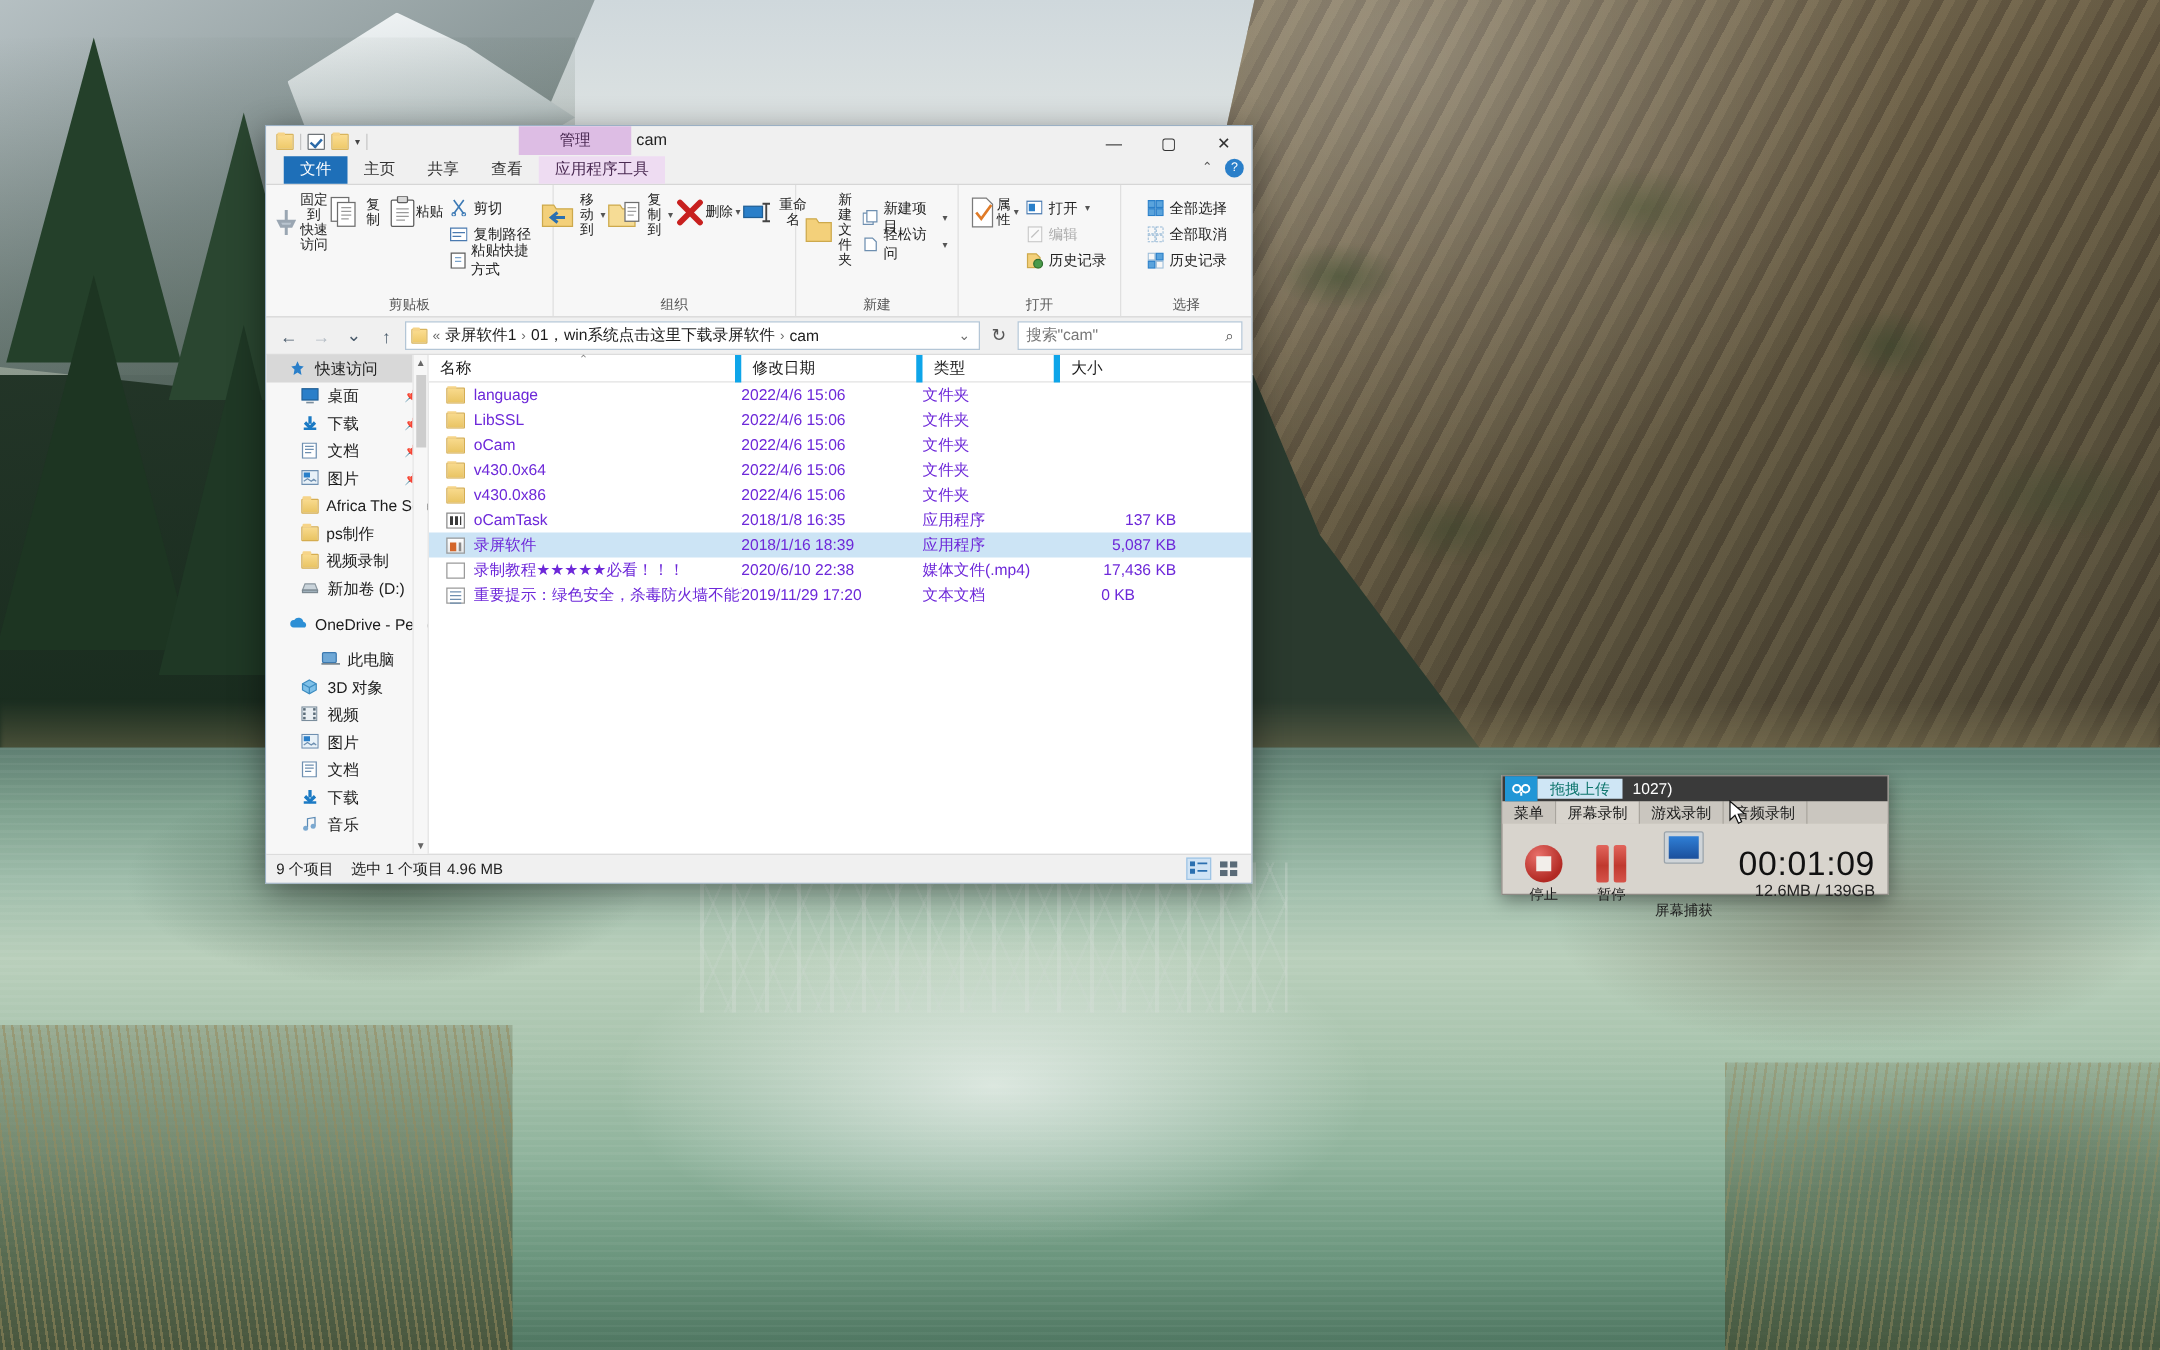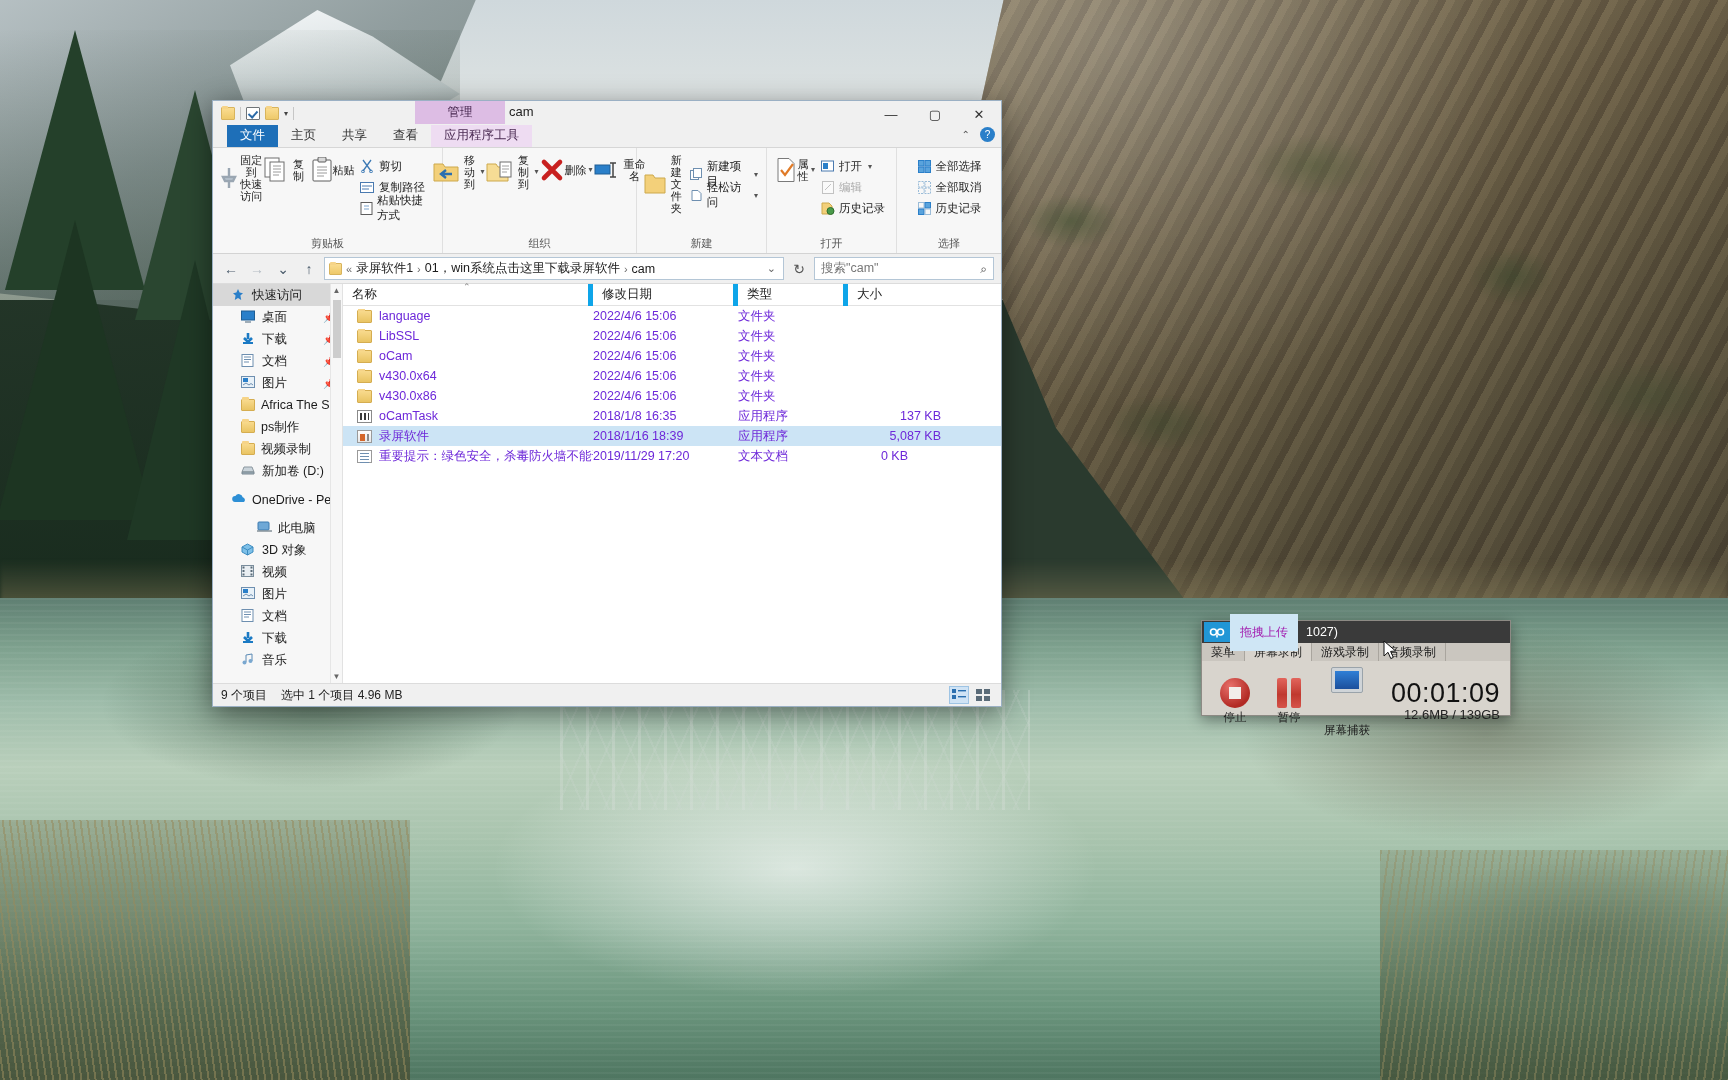--- a/index.html
+++ b/index.html
@@ -283,21 +283,21 @@
     display:flex; flex-direction:column;
   }
   .ocam-title {
     height:22px; background:#3a3a3a; display:flex; align-items:center;
     gap:0px; padding-left:2px; position:relative;
   }
   .ocam-logo {
     width:26px; height:20px; background:#2196d6; display:flex; align-items:center; justify-content:center;
   }
   .ocam-up {
-    height:37px; background:#cfe6f5; color:#a21caf; font-size:12px;
+    height:16px; background:#cfe6f5; color:#0f766e; font-size:12px;
     display:flex; align-items:center; padding:0 10px;
   }
   .ocam-count { color:#fff; font-size:12.5px; padding-left:8px; }
   .ocam-tabs { height:20px; display:flex; background:#cac6bf; font-size:12px; }
   .ocam-tab {
     padding:1px 9px 0; color:#1b1b1b; display:flex; align-items:center;
     border-right:1px solid #a9a59e;
   }
   .ocam-tab.active { background:#d8d4cd; }
   .ocam-main { flex:1; display:flex; align-items:center; padding:2px 6px 0; }
@@ -905,20 +905,29 @@
         <div class="row sel">
           <div class="cell-name" style="width:250px;">
               <span class="f-ic ic-app"></span>
               <span>录屏软件</span>
             </div>
           <div class="cell" style="width:145px;">2018/1/16 18:39</div>
           <div class="cell" style="width:110px;">应用程序</div>
           <div class="cell" style="width:100px;text-align:right;padding-right:7px;">5,087 KB</div>
         </div>
 
+        <div class="row">
+          <div class="cell-name" style="width:250px;">
+              <span class="f-ic ic-doc"></span>
+              <span>录制教程★★★★★必看！！！</span>
+            </div>
+          <div class="cell" style="width:145px;">2020/6/10 22:38</div>
+          <div class="cell" style="width:110px;">媒体文件(.mp4)</div>
+          <div class="cell" style="width:100px;text-align:right;padding-right:7px;">17,436 KB</div>
+        </div>
 
         <div class="row">
           <div class="cell-name" style="width:250px;">
               <span class="f-ic ic-txt"></span>
               <span>重要提示：绿色安全，杀毒防火墙不能识...</span>
             </div>
           <div class="cell" style="width:145px;">2019/11/29 17:20</div>
           <div class="cell" style="width:110px;">文本文档</div>
           <div class="cell" style="width:100px;text-align:center;padding-right:7px;">0 KB</div>
         </div>

